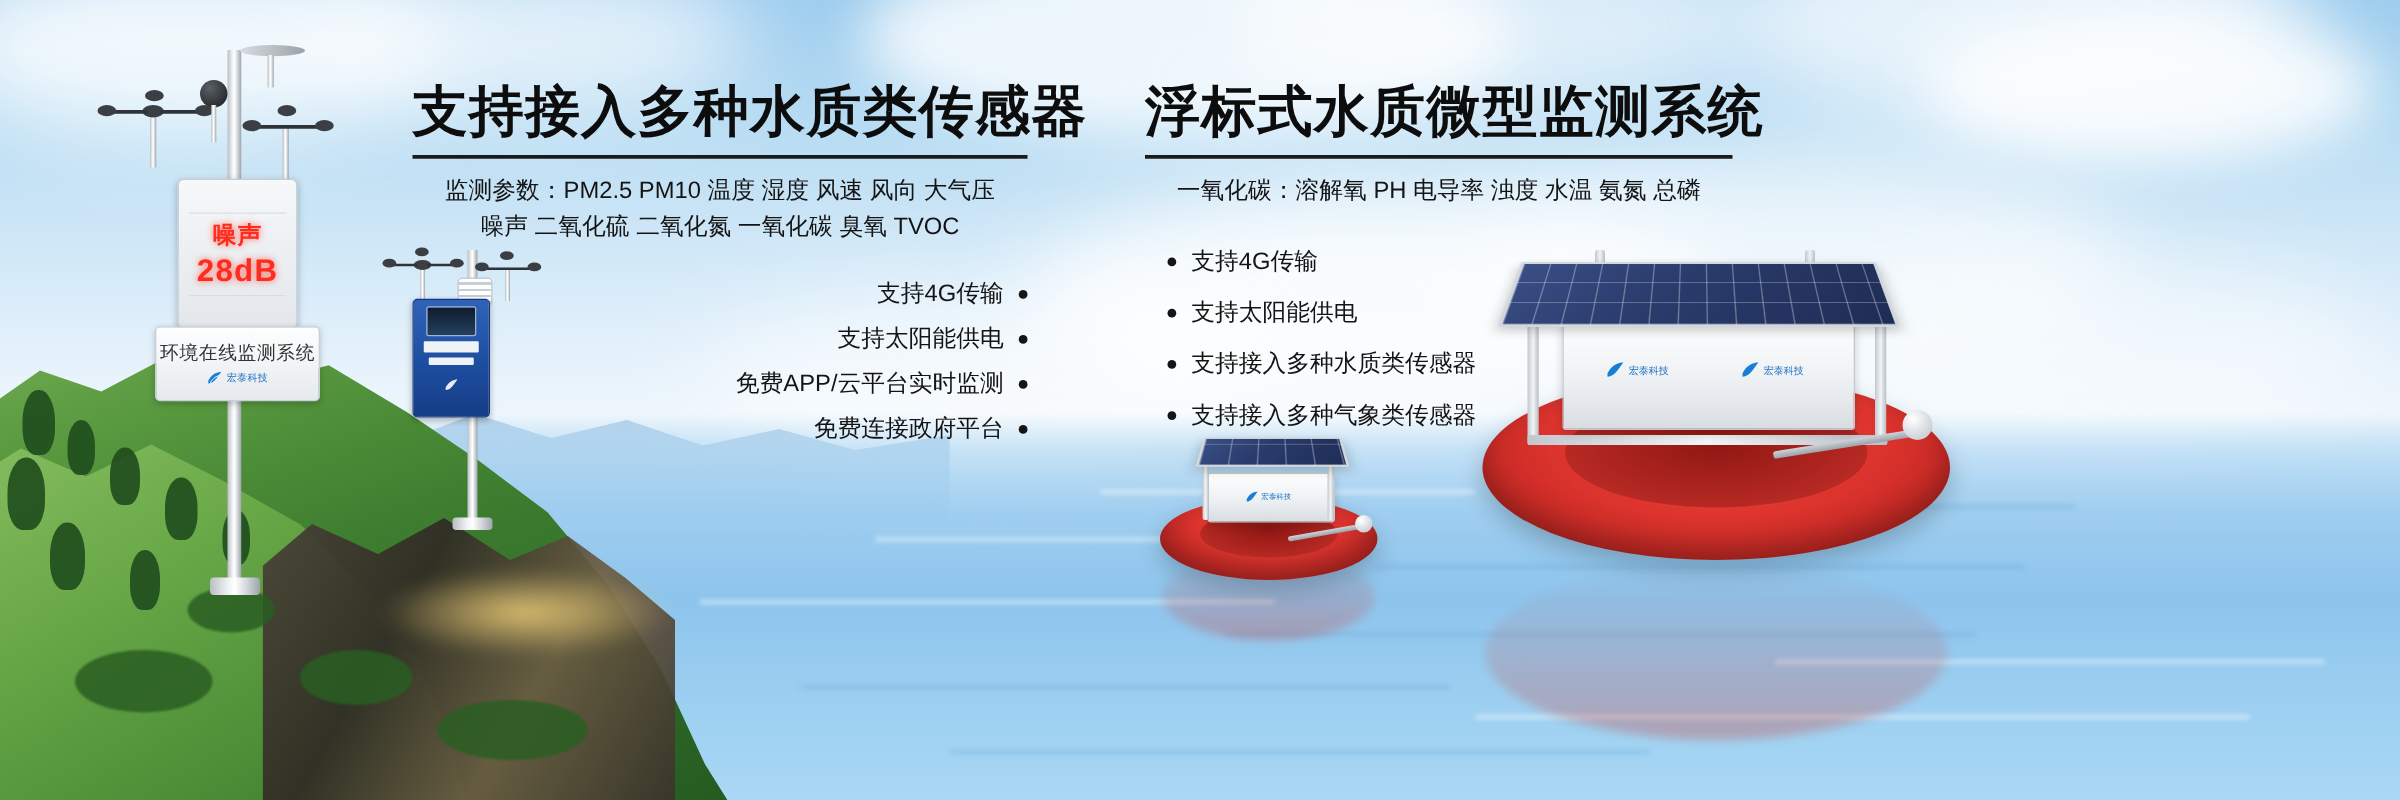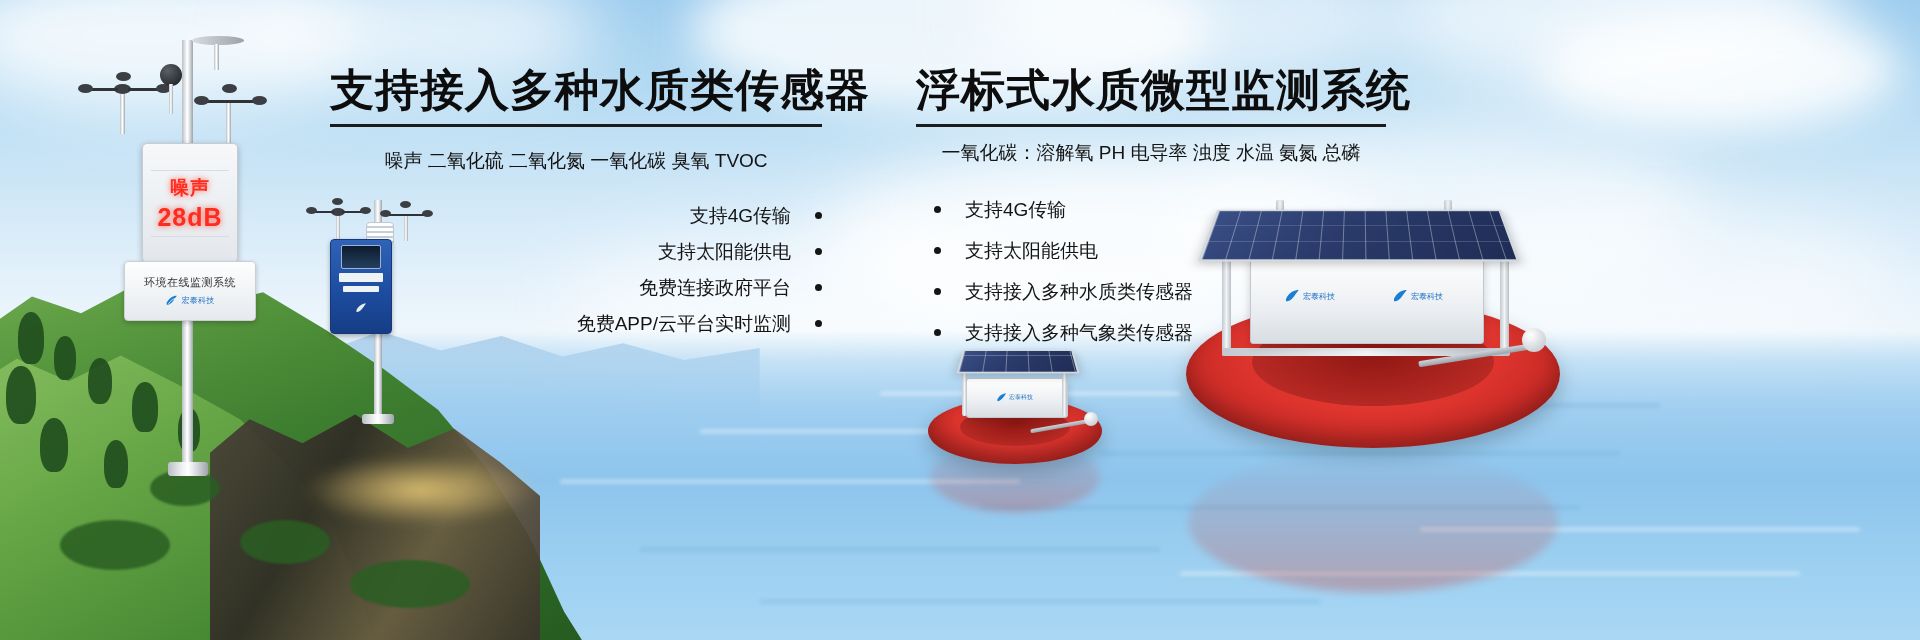--- a/index.html
+++ b/index.html
@@ -90,21 +90,21 @@
     border:1px solid #c6ccd2;box-shadow:0 2px 6px rgba(0,0,0,.25);
     display:flex;flex-direction:column;align-items:center;justify-content:center;gap:2px;
   }
   .screenbox .led{color:#ff2b1f;font-weight:bold;letter-spacing:1px;text-shadow:0 0 6px rgba(255,60,40,.75);}
   .plate{
     position:absolute;left:124px;top:261px;width:130px;height:58px;border-radius:4px;
     background:linear-gradient(to bottom,#fdfefe,#e6eaee);
     border:1px solid #c9cfd5;box-shadow:0 2px 5px rgba(0,0,0,.22);
     display:flex;flex-direction:column;align-items:center;justify-content:center;gap:4px;
   }
-  .plate .cap{font-size:11px;color:#333;letter-spacing:.5px;text-align:right;}
+  .plate .cap{font-size:15px;color:#333;letter-spacing:.5px;text-align:right;}
   .logo-row{display:flex;align-items:center;gap:3px;}
   .logo-mark{width:13px;height:13px;}
   .logo-text{font-size:8px;color:#1a6fc4;letter-spacing:.3px;}
   .blueunit{
     position:absolute;left:330px;top:239px;width:60px;height:88px;border-radius:4px;
     background:linear-gradient(to bottom,#2f63b8,#1d4da0 55%,#163d85);
     border:1px solid #16387a;box-shadow:0 2px 5px rgba(0,0,0,.3);
     display:flex;flex-direction:column;align-items:center;padding-top:5px;gap:4px;
   }
   .blueunit .win{width:38px;height:22px;border-radius:2px;background:linear-gradient(to bottom,#0d1b2e,#24405f);border:1px solid #9fb4cc;}
@@ -152,21 +152,21 @@
     font-weight:bold;font-size:44px;letter-spacing:1px;line-height:1;
     color:#0d0d0d;white-space:nowrap;
   }
   .rule{height:3px;background:#1b1b1b;margin-top:12px;}
   .params{
     font-size:19px;color:#141414;font-weight:500;white-space:nowrap;line-height:1.5;
   }
   .bullets{list-style:none;margin:0;padding:0;}
   .bullets li{
     font-size:19px;color:#141414;font-weight:500;line-height:1;
-    display:flex;align-items:center;gap:24px;white-space:nowrap;
+    display:flex;align-items:center;gap:12px;white-space:nowrap;
   }
   .dot{width:7px;height:7px;border-radius:50%;background:#151515;flex:0 0 auto;}
 
   
   #panel-left{left:330px;top:68px;width:492px;text-align:center;}
   #panel-left .params{text-align:center;}
   #panel-left .bullets{margin-top:30px;}
   #panel-left .bullets li{justify-content:flex-end;margin-bottom:17px;}
 
   
@@ -350,36 +350,37 @@
 
   <div class="panel-big" style="left:960px;top:342px;width:112px;height:34px;
               transform:perspective(260px) rotateX(52deg);border-width:2px;"></div>
 
   <div class="rod" style="left:1030px;top:424px;width:62px;height:4px;transform:rotate(-10deg);"></div>
   <div class="ball" style="left:1084px;top:412px;width:14px;height:14px;"></div>
 
   <div class="panel" id="panel-left">
     <div class="ttl">支持接入多种水质类传感器</div>
     <div class="rule"></div>
-    <div class="params" style="margin-top:20px;">噪声  二氧化硫   二氧化氮   一氧化碳  臭氧  TVOC</div>
+    <div class="params" style="margin-top:12px;">监测参数：PM2.5  PM10   温度  湿度  风速  风向  大气压</div>
+    <div class="params" style="margin-top:0;">噪声  二氧化硫   二氧化氮   一氧化碳  臭氧  TVOC</div>
     <ul class="bullets">
       <li>
         <span>支持4G传输</span>
         <span class="dot"></span>
       </li>
       <li>
         <span>支持太阳能供电</span>
         <span class="dot"></span>
       </li>
       <li>
+        <span>免费APP/云平台实时监测</span>
+        <span class="dot"></span>
+      </li>
+      <li>
         <span>免费连接政府平台</span>
-        <span class="dot"></span>
-      </li>
-      <li>
-        <span>免费APP/云平台实时监测</span>
         <span class="dot"></span>
       </li>
     </ul>
   </div>
 
   <div class="panel" id="panel-right">
     <div class="ttl">浮标式水质微型监测系统</div>
     <div class="rule"></div>
     <div class="params" style="margin-top:12px;">一氧化碳：溶解氧   PH   电导率   浊度   水温   氨氮  总磷</div>
     <ul class="bullets">

